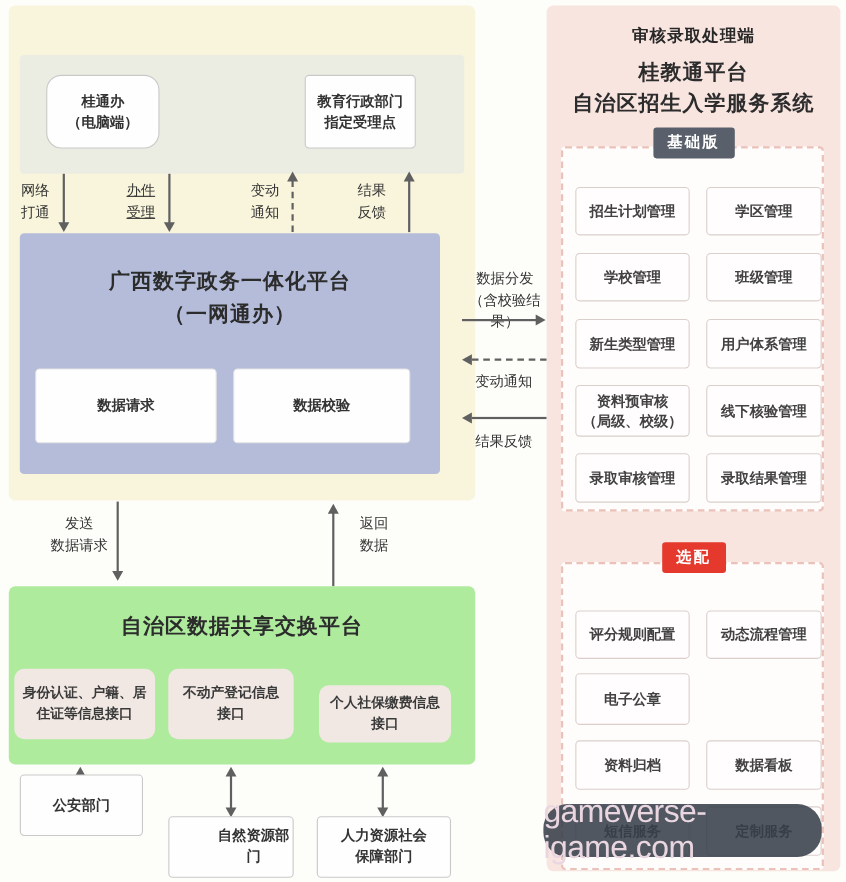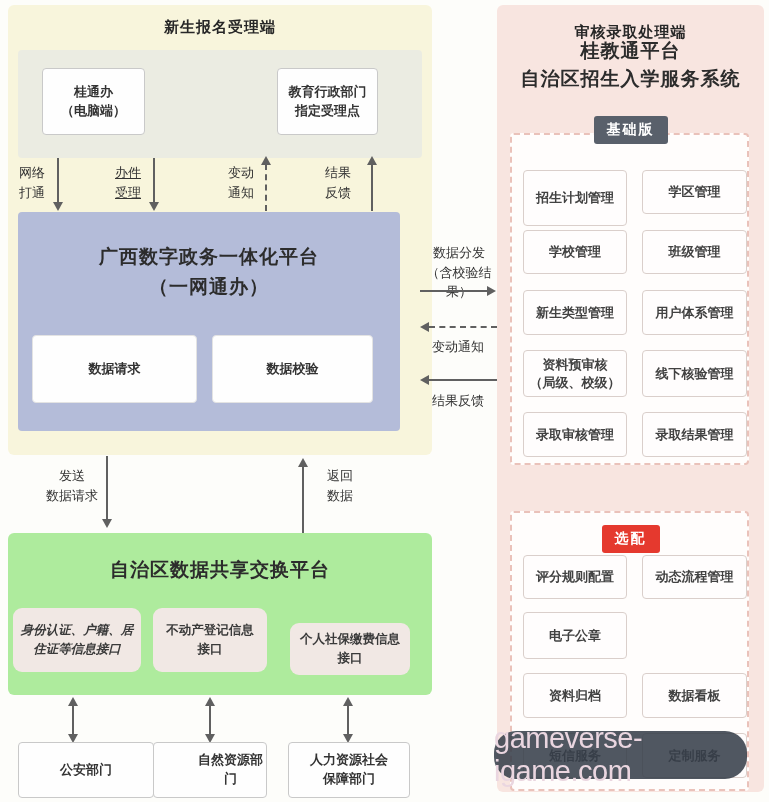--- a/index.html
+++ b/index.html
@@ -33,21 +33,21 @@
             font-size: 13px; font-weight: 600; color: #424242; white-space: pre-line; line-height: 1.35; }
 
   .flow-lbl { position: absolute; font-size: 13px; font-weight: 500; color: #333;
               white-space: pre-line; text-align: center; line-height: 1.5; }
 
   .dashed-box { position: absolute; background: #fffdfc; border: 2px dashed #eac2ba; border-radius: 4px; }
   .badge { position: absolute; left: 50%; transform: translateX(-50%); z-index: 3;
            color: #fff; font-size: 14px; font-weight: 700; letter-spacing: 2px;
            padding: 5px 13px; border-radius: 3px; }
   .badge.dark { background: #59606b; }
-  .badge.red  { background: #e5392e; margin-top: 32px; }
+  .badge.red  { background: #e5392e; }
 
   .line-v { position: absolute; width: 0; border-left: 2px solid #606060; }
   .line-v.dashed { border-left-style: dashed; }
   .line-h { position: absolute; height: 0; border-top: 2px solid #606060; }
   .line-h.dashed { border-top-style: dashed; }
   .tri { position: absolute; width: 0; height: 0; }
   .tri.up    { border-left: 5px solid transparent; border-right: 5px solid transparent; border-bottom: 9px solid #606060; }
   .tri.down  { border-left: 5px solid transparent; border-right: 5px solid transparent; border-top: 9px solid #606060; }
   .tri.left  { border-top: 5px solid transparent; border-bottom: 5px solid transparent; border-right: 9px solid #606060; }
   .tri.right { border-top: 5px solid transparent; border-bottom: 5px solid transparent; border-left: 9px solid #606060; }
@@ -56,24 +56,23 @@
                background: rgba(54,62,73,0.87); border-radius: 22px;
                display: flex; align-items: center; justify-content: center;
                font-size: 29px; letter-spacing: -0.5px; color: #ead6e0; }
 </style>
 </head>
 <body>
 
 <div class="stage">
 
   <div class="panel cream">
-    <div class="panel-title" style="top:13px;">新生报名受理端</div>
 
     <div class="gray-container">
-      <div class="wbox" style="left:24px;top:18px;width:103px;height:67px;">桂通办
+      <div class="wbox" style="left:24px;top:18px;width:103px;height:67px;border-radius:14px;">桂通办
 （电脑端）</div>
       <div class="wbox" style="left:259px;top:18px;width:101px;height:67px;">教育行政部门
 指定受理点</div>
     </div>
 
     <div class="flow-lbl" style="left:2px;top:158px;width:44px;">网络
 打通</div>
     <div>
       <div class="line-v" style="left:49px;top:153px;height:46px;"></div>
       <div class="tri down" style="left:45px;top:197px;"></div>
@@ -117,21 +116,21 @@
 
   <div class="flow-lbl" style="left:318px;top:466px;width:44px;">返回
 数据</div>
   <div>
     <div class="tri up" style="left:298px;top:458px;"></div>
     <div class="line-v" style="left:302px;top:466px;height:67px;"></div>
   </div>
 
   <div class="green">
     <div class="big-title" style="top:22px;">自治区数据共享交换平台</div>
-    <div class="gbox" style="left:5px;top:75px;width:128px;height:64px;font-style:italic;">身份认证、户籍、居
+    <div class="gbox" style="left:5px;top:75px;width:128px;height:64px;">身份认证、户籍、居
 住证等信息接口</div>
     <div class="gbox" style="left:145px;top:75px;width:114px;height:64px;">不动产登记信息
 接口</div>
     <div class="gbox" style="left:282px;top:75px;width:120px;height:52px;margin-top:15px;">个人社保缴费信息
 接口</div>
   </div>
 
   <div>
     <div class="tri up" style="left:68px;top:697px;"></div>
     <div class="line-v" style="left:72px;top:704px;height:31px;"></div>
@@ -141,21 +140,21 @@
     <div class="tri up" style="left:205px;top:697px;"></div>
     <div class="line-v" style="left:209px;top:704px;height:31px;"></div>
     <div class="tri down" style="left:205px;top:734px;"></div>
   </div>
   <div>
     <div class="tri up" style="left:343px;top:697px;"></div>
     <div class="line-v" style="left:347px;top:704px;height:31px;"></div>
     <div class="tri down" style="left:343px;top:734px;"></div>
   </div>
 
-  <div class="wbox" style="left:18px;top:742px;width:136px;height:56px;">公安部门</div>
+  <div class="wbox" style="left:18px;top:704px;width:112px;height:56px;">公安部门</div>
   <div class="wbox" style="left:153px;top:742px;width:114px;height:56px;padding-left:41px;">自然资源部门</div>
   <div class="wbox" style="left:288px;top:742px;width:122px;height:56px;">人力资源社会
 保障部门</div>
 
   <div class="flow-lbl" style="left:414px;top:243px;width:90px;">数据分发
 （含校验结果）</div>
   <div>
     <div class="line-h" style="left:420px;top:290px;width:68px;"></div>
     <div class="tri right" style="left:487px;top:286px;"></div>
   </div>
@@ -167,27 +166,27 @@
   <div class="flow-lbl" style="left:420px;top:337px;width:76px;">变动通知</div>
 
   <div>
     <div class="tri left" style="left:420px;top:375px;"></div>
     <div class="line-h" style="left:429px;top:379px;width:68px;"></div>
   </div>
   <div class="flow-lbl" style="left:420px;top:391px;width:76px;">结果反馈</div>
 
   <div class="panel pink">
     <div class="panel-title" style="top:18px;">审核录取处理端</div>
-    <div class="big-title" style="top:32px;line-height:28px;">桂教通平台
+    <div class="big-title" style="top:48px;line-height:28px;">桂教通平台
 自治区招生入学服务系统</div>
 
     <div class="badge dark" style="top:111px;">基础版</div>
 
     <div class="dashed-box" style="left:13px;top:128px;width:239px;height:332px;">
-      <div class="module" style="left:11px;top:35px;width:104px;height:56px;">招生计划管理</div>
+      <div class="module" style="left:11px;top:35px;width:104px;height:44px;">招生计划管理</div>
       <div class="module" style="left:130px;top:35px;width:105px;height:44px;">学区管理</div>
       <div class="module" style="left:11px;top:95px;width:104px;height:44px;">学校管理</div>
       <div class="module" style="left:130px;top:95px;width:105px;height:44px;">班级管理</div>
       <div class="module" style="left:11px;top:155px;width:104px;height:45px;">新生类型管理</div>
       <div class="module" style="left:130px;top:155px;width:105px;height:45px;">用户体系管理</div>
       <div class="module" style="left:11px;top:215px;width:104px;height:47px;">资料预审核
 （局级、校级）</div>
       <div class="module" style="left:130px;top:215px;width:105px;height:47px;">线下核验管理</div>
       <div class="module" style="left:11px;top:277px;width:104px;height:45px;">录取审核管理</div>
       <div class="module" style="left:130px;top:277px;width:105px;height:45px;">录取结果管理</div>

